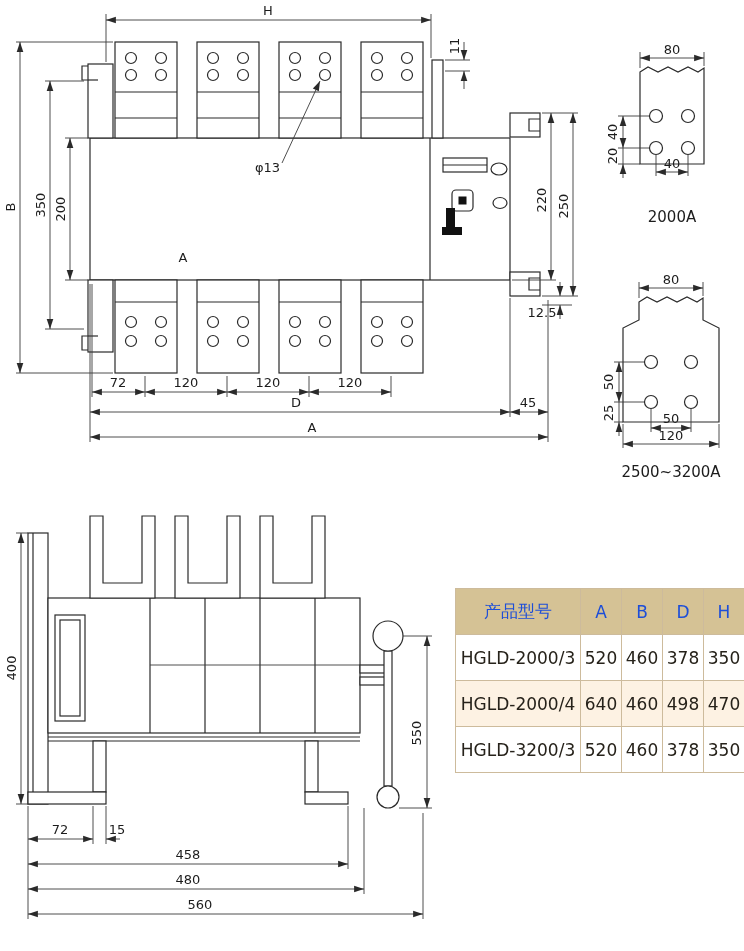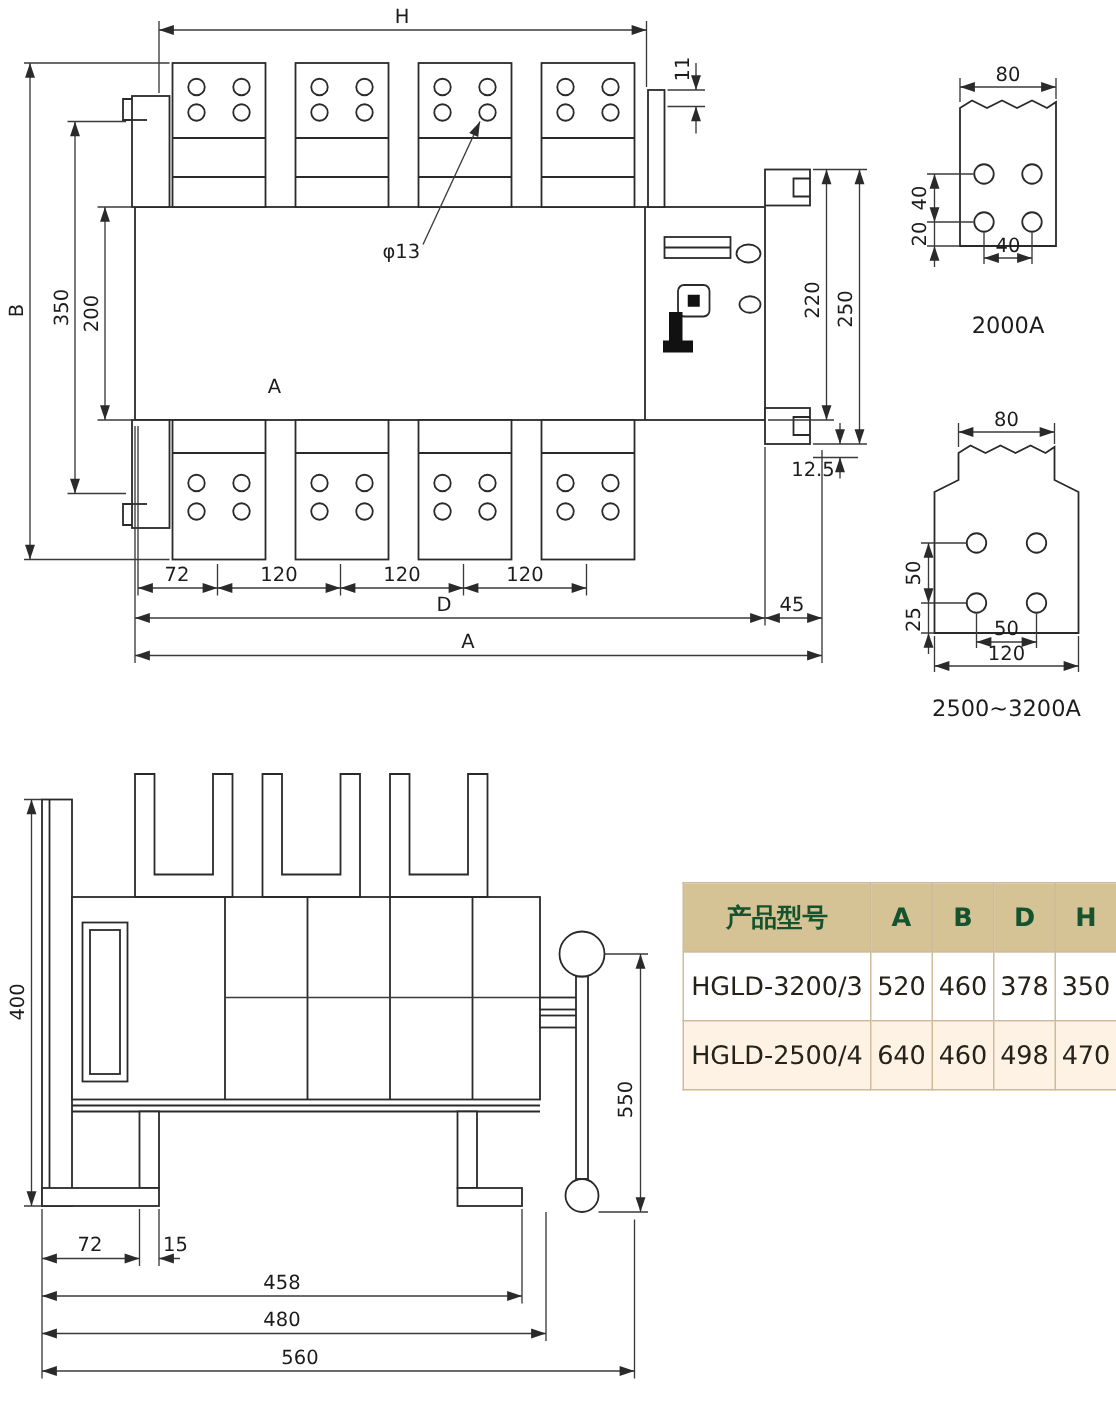--- a/index.html
+++ b/index.html
@@ -10,21 +10,21 @@
   svg text { font-family:"DejaVu Sans","Liberation Sans",sans-serif; font-size:13px; fill:#1c1c1c; }
   svg text.ttl { font-size:15px; }
   .ol  { fill:none; stroke:#2a2a2a; stroke-width:1.2; }
   .olf { fill:#ffffff; stroke:#2a2a2a; stroke-width:1.2; }
   .dl  { fill:none; stroke:#3a3a3a; stroke-width:0.9; }
   .blk { fill:#111; stroke:none; }
   table.spec { position:absolute; left:455px; top:588px; width:289px; border-collapse:collapse;
                font-size:17px; color:#26221a; table-layout:fixed; }
   table.spec th, table.spec td { border:1px solid #cdbb9c; text-align:center; height:46px;
                font-weight:normal; padding:0; }
-  table.spec thead th { background:#d5c295; color:#14532d;font-weight:bold; }
+  table.spec thead th { background:#d5c295; color:#1d4ed8; }
   table.spec col.model { width:125px; }
   table.spec col.val { width:41px; }
   table.spec tr.alt td { background:#fdf2e3; }
 </style>
 </head>
 <body>
 
 <div class="page">
 
   <svg class="abs" style="left:0;top:0" width="600" height="458" viewBox="0 0 600 458">
@@ -412,29 +412,36 @@
       <tr>
         <th>产品型号</th>
         <th>A</th>
         <th>B</th>
         <th>D</th>
         <th>H</th>
       </tr>
     </thead>
     <tbody>
       <tr>
+        <td>HGLD-2000/3</td>
+        <td>520</td>
+        <td>460</td>
+        <td>378</td>
+        <td>350</td>
+      </tr>
+      <tr class="alt">
+        <td>HGLD-2000/4</td>
+        <td>640</td>
+        <td>460</td>
+        <td>498</td>
+        <td>470</td>
+      </tr>
+      <tr>
         <td>HGLD-3200/3</td>
         <td>520</td>
         <td>460</td>
         <td>378</td>
         <td>350</td>
       </tr>
-      <tr class="alt">
-        <td>HGLD-2500/4</td>
-        <td>640</td>
-        <td>460</td>
-        <td>498</td>
-        <td>470</td>
-      </tr>
     </tbody>
   </table>
 
 </div>
 
 </body></html>

